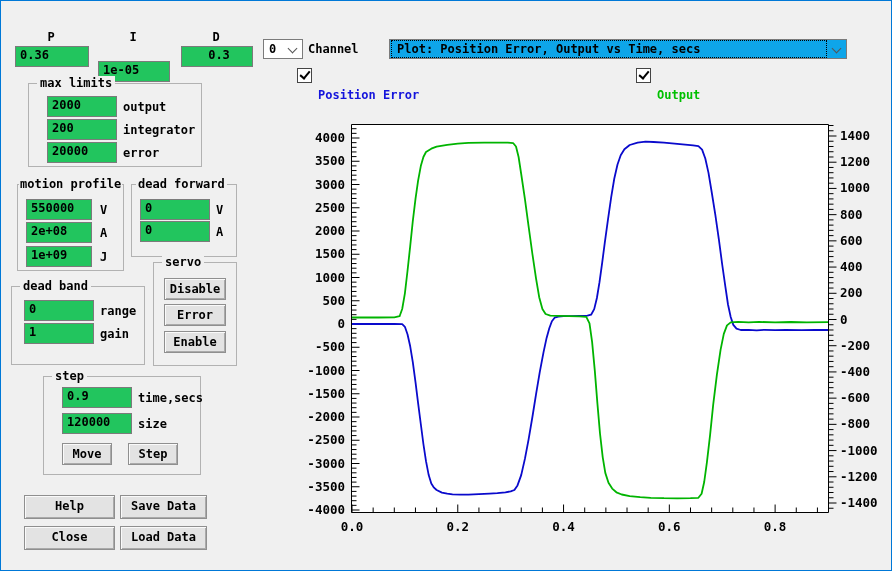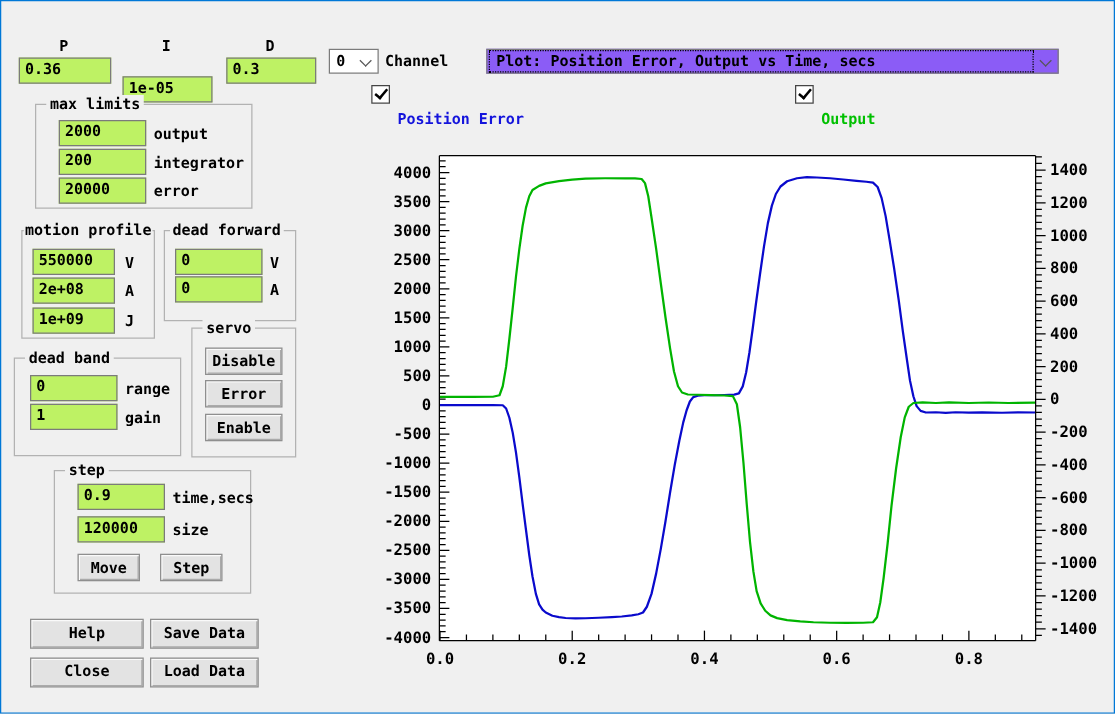--- a/index.html
+++ b/index.html
@@ -14,38 +14,38 @@
     font-family:"Liberation Sans",sans-serif;font-weight:400;font-size:13px;
   }
   .app-icon{position:absolute;left:7px;top:3px;}
   .close{position:absolute;right:0;top:0;width:45px;height:24px;}
   .close .x1,.close .x2{position:absolute;left:17px;top:11px;width:12px;height:1.4px;background:#fff;}
   .close .x1{transform:rotate(45deg);}
   .close .x2{transform:rotate(-45deg);}
 
   .lbl{position:absolute;white-space:pre;}
   .field{
-    position:absolute;height:18px;background:#bef264;border:1px solid #7b7b7b;
+    position:absolute;height:18px;background:#22c55e;border:1px solid #7b7b7b;
     padding:1px 0 0 4px;white-space:pre;overflow:hidden;
   }
   .btn{
     position:absolute;background:#e3e3e3;border:1px solid #8f8f8f;
     box-shadow:inset 1px 1px 0 #fafafa,inset -1px -1px 0 #aaa;
     text-align:center;padding-top:3px;cursor:default;
   }
   .group{position:absolute;border:1px solid #b2b2b2;}
   .gtitle{position:absolute;top:-8px;left:8px;background:#f0f0f0;padding:0 3px;white-space:pre;}
   .group .field{position:absolute;}
   .group .lbl{position:absolute;}
 
   .combo{position:absolute;height:18px;border:1px solid #7b7b7b;background:#fff;}
   .combo .val{position:absolute;left:5px;top:2px;white-space:pre;}
   .chev{position:absolute;right:6px;top:5px;width:6px;height:6px;
         border-right:1.6px solid #555;border-bottom:1.6px solid #555;transform:rotate(45deg);}
-  .combo.list{background:#8b5cf6;}
+  .combo.list{background:#0ea5e9;}
   .combo.list .focusbox{position:absolute;left:2px;top:1px;right:20px;bottom:1px;outline:1px dotted #000;}
   .combo.list .val{top:2px;}
   .combo.list .chevbtn{position:absolute;right:0;top:0;width:19px;height:100%;}
   .combo.list .chevbtn .chev{right:6px;top:5px;}
 
   .cb{position:absolute;width:13px;height:13px;background:#fff;border:1px solid #444;}
   .cb .mark{display:none;position:absolute;left:2px;top:2px;width:8px;height:4px;
             border-left:2px solid #000;border-bottom:2px solid #000;transform:rotate(-50deg);}
   .cb.checked .mark{display:block;}
   .cb-label{position:absolute;white-space:pre;margin-top:20px;}
@@ -57,21 +57,21 @@
 <body>
 
 <div class="window">
 
 
   <span class="lbl" style="left:14px;top:29px;width:72px;text-align:center;">P</span>
   <span class="lbl" style="left:97px;top:29px;width:70px;text-align:center;">I</span>
   <span class="lbl" style="left:180px;top:29px;width:70px;text-align:center;">D</span>
   <div class="field" style="left:14px;top:45px;width:68px;">0.36</div>
   <div class="field" style="left:97px;top:45px;width:66px;margin-top:15px;">1e-05</div>
-  <div class="field" style="left:180px;top:45px;width:66px;">0.3</div>
+  <div class="field" style="left:180px;top:45px;width:66px;text-align:center;">0.3</div>
 
   <div class="combo" style="left:262px;top:38px;width:38px;">
     <span class="val">0</span>
     <span class="chev"></span>
   </div>
   <span class="lbl" style="left:307px;top:41px;">Channel</span>
 
   <div class="combo list" style="left:388px;top:38px;width:456px;">
     <span class="focusbox"></span>
     <span class="val" style="left:7px;">Plot: Position Error, Output vs Time, secs</span>

